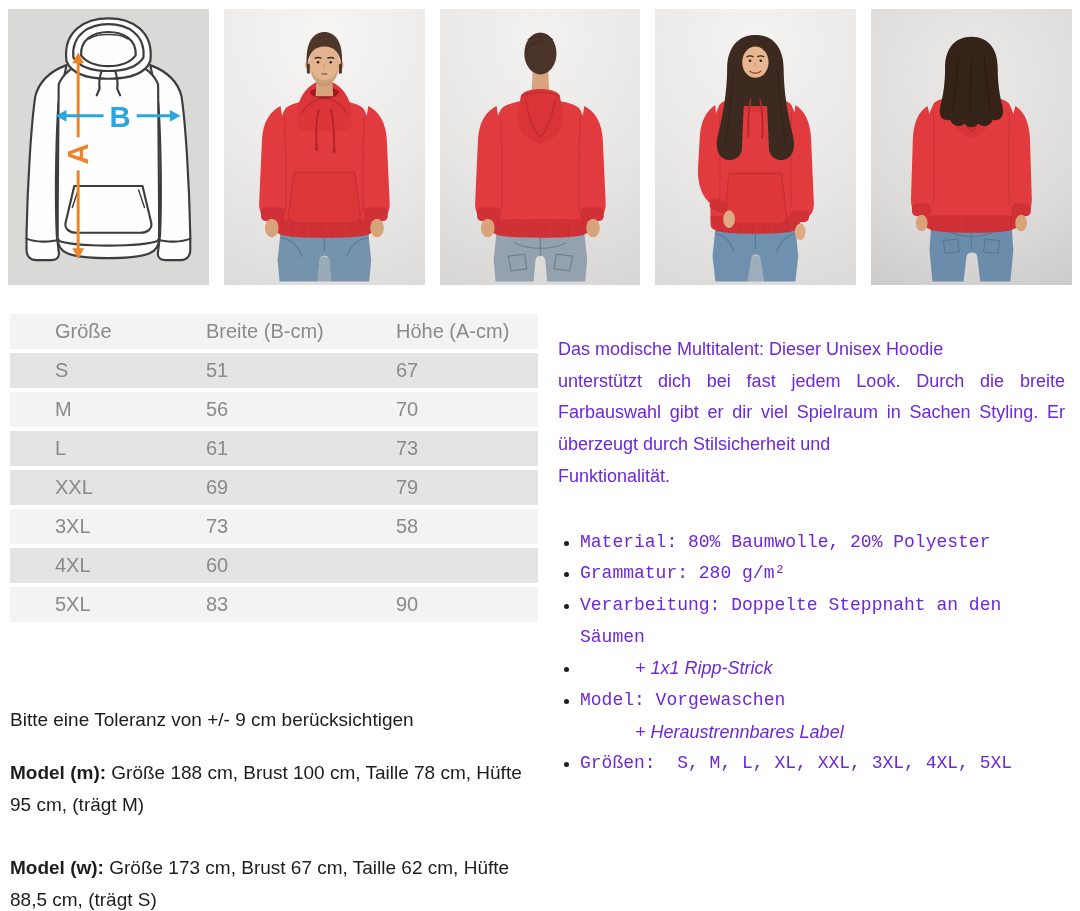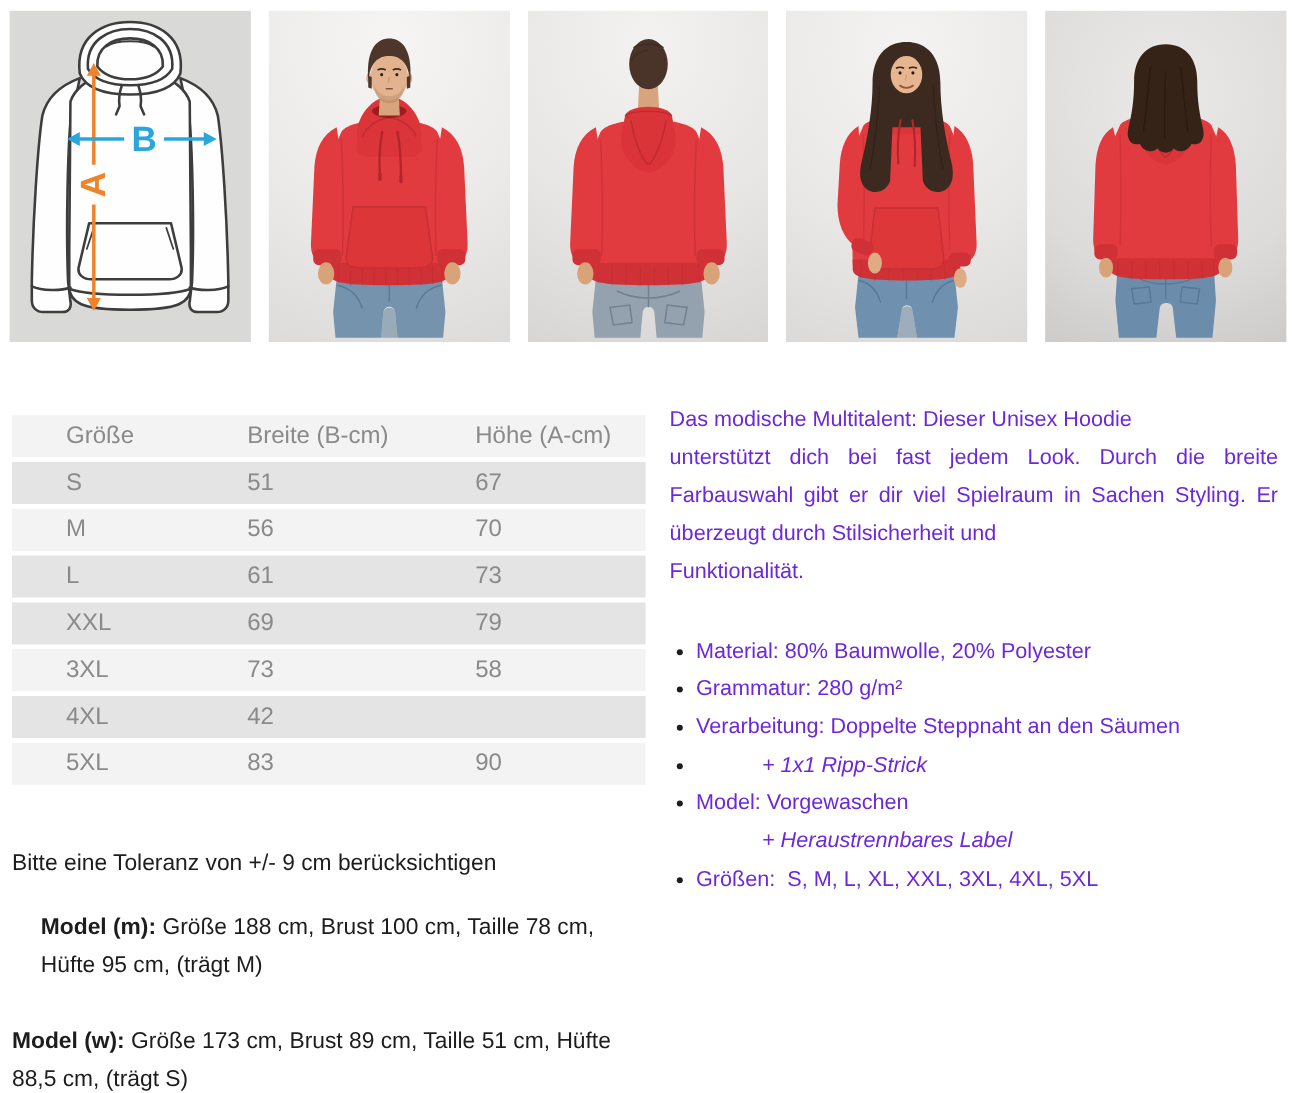--- a/index.html
+++ b/index.html
@@ -8,39 +8,39 @@
   
   .photo-row{position:absolute;left:8px;top:9px;width:1064px;height:276px;display:flex;gap:15px;}
   .tile{flex:1 1 0;height:276px;overflow:hidden;position:relative;}
   .tile svg{display:block;width:100%;height:100%;}
   .t1{background:#d9d9d8;}
   .t2{background:radial-gradient(150% 120% at 50% 10%, #f6f5f3 0%, #ebeae8 45%, #d5d4d2 100%);}
   .t3{background:radial-gradient(150% 120% at 50% 10%, #f3f2f0 0%, #e7e6e4 45%, #cfcecc 100%);}
   .t4{background:radial-gradient(150% 120% at 50% 12%, #f4f3f1 0%, #eae8e6 45%, #d3d2d0 100%);}
   .t5{background:radial-gradient(140% 110% at 50% 25%, #eae9e7 0%, #dcdbd9 50%, #bfbebc 100%);}
   
-  .size-table{position:absolute;left:10px;top:346px;width:528px;}
+  .size-table{position:absolute;left:10px;top:314px;width:528px;}
   .trow{display:flex;height:35px;line-height:35px;margin-bottom:4px;font-size:20px;color:#8a8a8a;}
   .trow:last-child{margin-bottom:0;}
   .shade-a{background:#e4e4e4;}
   .shade-b{background:#f3f3f3;}
   .c1{padding-left:45px;width:151px;box-sizing:content-box;flex:0 0 auto;}
   .c2{width:190px;flex:0 0 auto;}
   .c3{flex:1 1 auto;}
   
   .notes{position:absolute;left:10px;top:704px;width:524px;font-size:19px;line-height:32px;color:#1d1d1d;}
   .notes p{margin:0;}
-  .notes .model-m{margin-top:21px;margin-left:24px;}
+  .notes .model-m{margin-top:21px;}
   .notes .model-w{margin-top:31px;}
   .notes b{font-weight:700;}
   
   .description{position:absolute;left:558px;top:334px;width:507px;font-size:18px;line-height:31.7px;color:#6d28d9;}
   .intro{text-align:justify;}
   .bullets{margin-top:34px;}
-  .b-line{position:relative;padding-left:22px;}
+  .b-line{position:relative;padding-left:22px;font-family:Liberation Mono, monospace;}
   .b-dot{position:absolute;left:6px;top:14px;width:5px;height:5px;border-radius:50%;background:#1d1d1d;}
   .b-text{white-space:pre-wrap;}
   .b-sub{padding-left:77px;white-space:pre-wrap;font-style:italic;}
 </style>
 </head>
 <body>
 
 <div class="page">
 
   <div class="photo-row">
@@ -284,33 +284,33 @@
       <div class="c2">69</div>
       <div class="c3">79</div>
     </div>
     <div class="trow shade-b">
       <div class="c1">3XL</div>
       <div class="c2">73</div>
       <div class="c3">58</div>
     </div>
     <div class="trow shade-a">
       <div class="c1">4XL</div>
-      <div class="c2">42</div>
+      <div class="c2">60</div>
     </div>
     <div class="trow shade-b">
       <div class="c1">5XL</div>
       <div class="c2">83</div>
       <div class="c3">90</div>
     </div>
   </div>
 
   <div class="notes">
     <p class="tolerance">Bitte eine Toleranz von +/- 9 cm berücksichtigen</p>
     <p class="model-m"><b>Model (m):</b><span> Größe 188 cm, Brust 100 cm, Taille 78 cm, Hüfte 95 cm, (trägt M)</span></p>
-    <p class="model-w"><b>Model (w):</b><span> Größe 173 cm, Brust 89 cm, Taille 51 cm, Hüfte 88,5 cm, (trägt S)</span></p>
+    <p class="model-w"><b>Model (w):</b><span> Größe 173 cm, Brust 67 cm, Taille 62 cm, Hüfte 88,5 cm, (trägt S)</span></p>
   </div>
 
   <div class="description">
     <div class="intro">
       <span>Das modische Multitalent: Dieser Unisex Hoodie</span><br>
       <span>unterstützt dich bei fast jedem Look. Durch die breite Farbauswahl gibt er dir viel Spielraum in Sachen Styling. Er überzeugt durch Stilsicherheit und</span><br>
       <span>Funktionalität.</span>
     </div>
     <div class="bullets">
       <div class="b-line">

